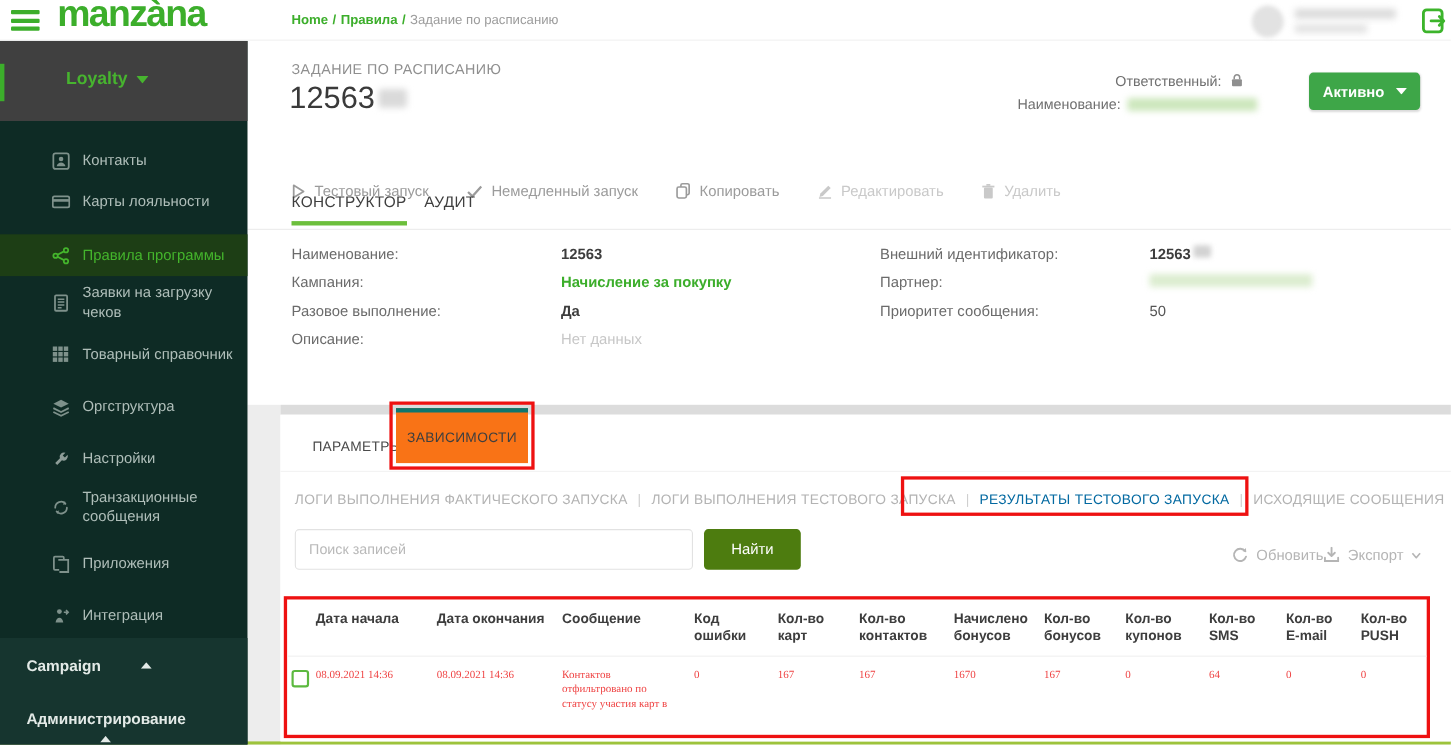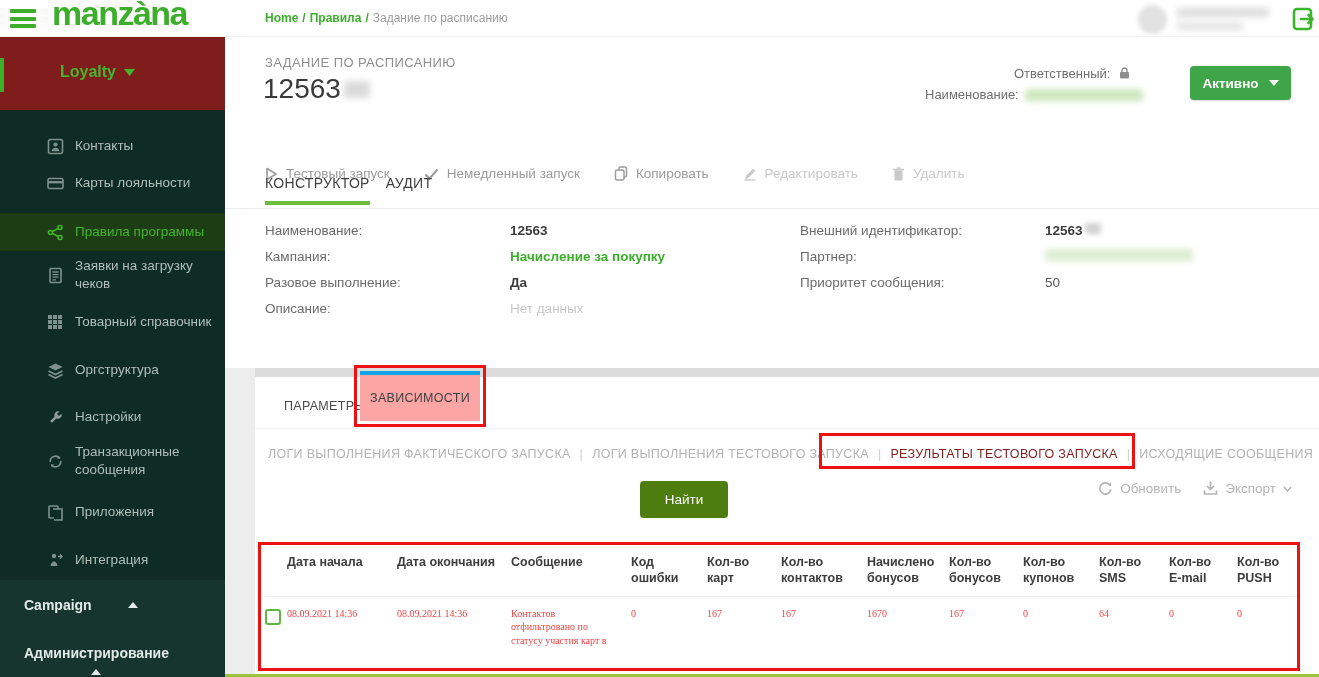--- a/index.html
+++ b/index.html
@@ -21,21 +21,21 @@
   .breadcrumb .sep { color:#3CAE2B; font-weight:bold; padding:0 4px; }
   .userarea { left:1138px; top:3px; width:140px; height:32px; display:flex; align-items:center; }
   .avatar { width:29px; height:29px; border-radius:50%; background:#e2e2e2; filter:blur(2px); }
   .uname { margin-left:10px; }
   .uname .l1 { width:92px; height:9px; background:#dcdcdc; border-radius:2px; filter:blur(3px); margin-bottom:5px; }
   .uname .l2 { width:66px; height:8px; background:#e3e3e3; border-radius:2px; filter:blur(3px); }
   .exit { left:1292px; top:7px; width:24px; height:24px; cursor:pointer; }
 
   
   .sidebar { left:0; top:37px; width:225px; height:640px; background:#0E2B25; z-index:20; }
-  .loyband { position:absolute; left:0; top:0; width:225px; height:73px; background:#7f1d1d; }
+  .loyband { position:absolute; left:0; top:0; width:225px; height:73px; background:#404040; }
   .loybar { position:absolute; left:0; top:21px; width:4px; height:34px; background:#3CAE2B; }
   .loylabel { position:absolute; left:60px; top:26px; font-size:16px; font-weight:bold; color:#47B42F; display:flex; align-items:center; gap:8px; }
   .side-item { position:absolute; left:0; width:225px; display:flex; align-items:center; cursor:pointer; }
   .side-item .sicon { position:absolute; left:47px; width:18px; height:18px; display:flex; align-items:center; }
   .side-item .slabel { position:absolute; left:75px; width:142px; font-size:13.5px; color:#AFBEB9; line-height:1.35; }
   .side-item.sel { background:#1D3E15; }
   .side-item.sel .slabel { color:#44B52C; }
   .side-sections { position:absolute; left:0; top:543px; width:225px; height:97px; background:#16352F; }
   .section-label { position:absolute; left:24px; font-size:14px; font-weight:bold; color:#E3EAE7; display:flex; align-items:center; gap:8px; cursor:pointer; }
 
@@ -76,37 +76,37 @@
   .blur-tail-sm { display:inline-block; width:16px; height:11px; margin-left:2px; background:#d2d2d2; border-radius:2px; filter:blur(2.5px); }
   .blur-green-sm { display:inline-block; width:148px; height:12px; background:#dcedd0; border-radius:2px; filter:blur(3px); }
 
   
   .gutter { left:225px; top:368px; width:30px; height:309px; background:#ededed; }
   .gray-strip { left:255px; top:368px; width:1064px; height:9px; background:#dcdcdc; z-index:1; }
   .lower-panel { left:255px; top:377px; width:1064px; height:297px; background:#fff; z-index:2; }
 
   .ltab-inactive { position:absolute; left:17px; top:12px; font-size:12.5px; color:#4a4a4a; letter-spacing:.3px; padding:10px 12px; cursor:pointer; }
   .ltab-annot { position:absolute; left:99px; top:-12px; width:132px; height:62px; border:3px solid #EE1111; z-index:5; }
-  .ltab-active { position:absolute; left:3px; top:3px; width:120px; height:50px; background:#fca5a5; border-top:4px solid #0ea5e9;
+  .ltab-active { position:absolute; left:3px; top:3px; width:120px; height:50px; background:#f97316; border-top:4px solid #0f766e;
     display:flex; align-items:center; justify-content:center; font-size:12.5px; color:#3f3f3f; letter-spacing:.3px; cursor:pointer; }
   .ltab-bar-line { position:absolute; left:0; top:51px; width:1064px; height:1px; background:#f2f2f2; }
 
   .subtabs { position:absolute; left:13px; top:62px; height:30px; display:flex; align-items:center; font-size:12.5px; letter-spacing:.3px; white-space:nowrap;text-align:center; }
   .subtab { color:#b3b3b3; cursor:pointer; }
-  .subtab.active { color:#7f1d1d; }
+  .subtab.active { color:#0369a1; }
   .subsep { color:#cfcfcf; padding:0 9px; }
   .subtab-annot { position:absolute; left:564px; top:56px; width:316px; height:36px; border:3px solid #EE1111; z-index:5; }
 
   .search-row { position:absolute; left:13px; top:104px; width:1040px; height:38px; }
   .search-input { position:absolute; left:0; top:0; width:362px; height:37px; border:1px solid #e2e2e2; border-radius:4px;
     padding:0 12px; font-size:13px; color:#555; font-family:inherit; outline:none; }
   .search-input::placeholder { color:#b9b9b9; }
   .find-btn { position:absolute; left:372px; top:0; width:88px; height:37px; background:#4d7c0f; border:none; border-radius:4px;
     color:#fff; font-size:13.5px; font-family:inherit; cursor:pointer;text-align:center; }
-  .list-actions { position:absolute; right:16px; top:0; display:flex; align-items:center; gap:22px; }
+  .list-actions { position:absolute; right:16px; top:16px; display:flex; align-items:center; }
   .la-item { display:flex; align-items:center; gap:7px; font-size:13.5px; color:#b5b5b5; cursor:pointer; }
 
   .table-box { position:absolute; left:3px; top:165px; width:1042px; height:129px; border:3px solid #EE1111; background:#fff; overflow:hidden; }
   .tgrid { display:grid; grid-template-columns:26px 110px 114px 120px 76px 74px 86px 82px 74px 76px 70px 68px 1fr; }
   .thead { padding-top:9px; }
   .thead .tcell { font-size:12.5px; font-weight:bold; color:#3d3d3d; line-height:1.3; padding-right:10px; padding-bottom:9px; }
   .tline { height:1px; background:#efefef; }
   .trow { padding-top:10px; }
   .trow .tcell { font-size:10px; color:#ef4444; line-height:1.35; padding-right:10px;font-family:Liberation Serif, serif; }
   .checkbox { width:16px; height:16px; border:2px solid #5CB93F; border-radius:3px; background:#fff; margin-left:4px; margin-top:2px; cursor:pointer; }
@@ -409,20 +409,21 @@
     <span class="subsep">|</span>
     <span class="subtab">ЛОГИ ВЫПОЛНЕНИЯ ТЕСТОВОГО ЗАПУСКА</span>
     <span class="subsep">|</span>
     <span class="subtab active">РЕЗУЛЬТАТЫ ТЕСТОВОГО ЗАПУСКА</span>
     <span class="subsep">|</span>
     <span class="subtab">ИСХОДЯЩИЕ СООБЩЕНИЯ</span>
   </div>
   <div class="subtab-annot"></div>
 
   <div class="search-row">
+    <input class="search-input" type="text" placeholder="Поиск записей" style="">
     <button class="find-btn">Найти</button>
     <div class="list-actions">
       <div class="la-item">
         <svg width="15" height="15" viewBox="0 0 15 15">
             <path d="M12.8 9A5.6 5.6 0 1 1 12 4.2" fill="none" stroke="#b5b5b5" stroke-width="1.7" stroke-linecap="round"></path>
             <path d="M12.6 1.2l.4 3.4-3.3-.5z" fill="#b5b5b5"></path>
           </svg>
         <span>Обновить</span>
       </div>
       <div class="la-item">

